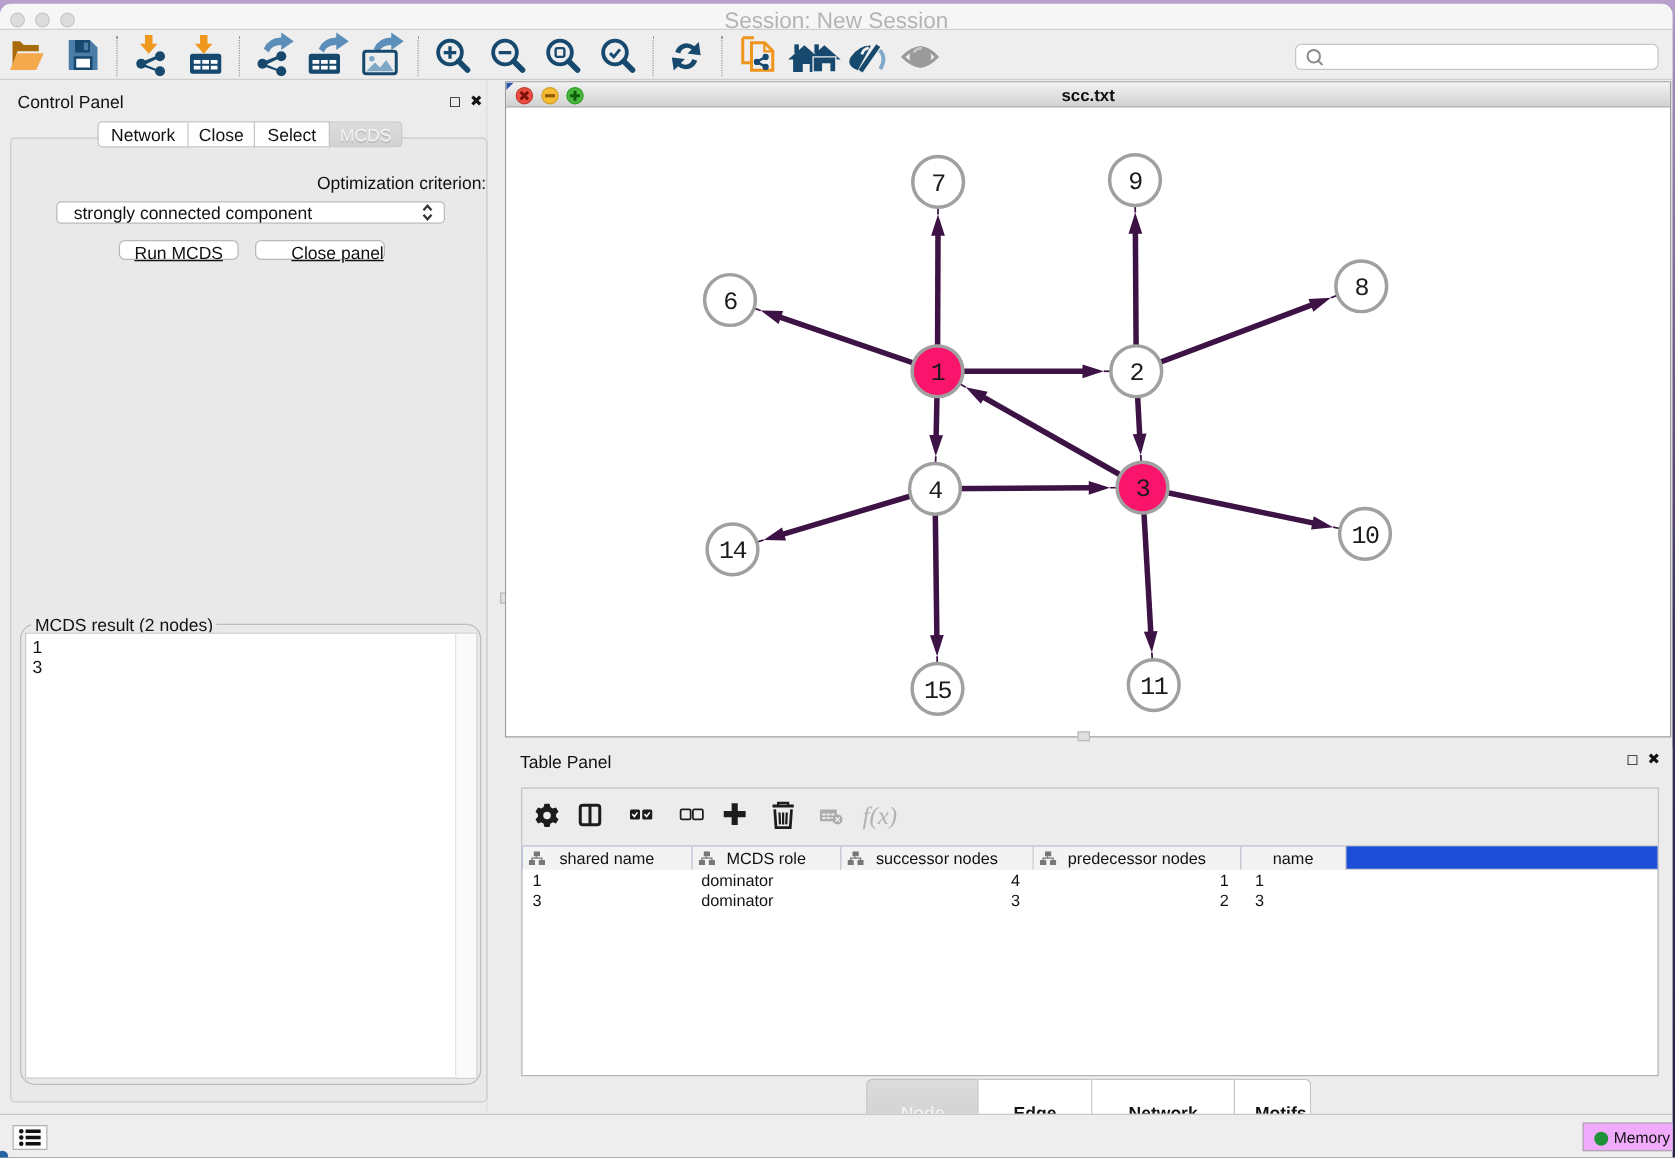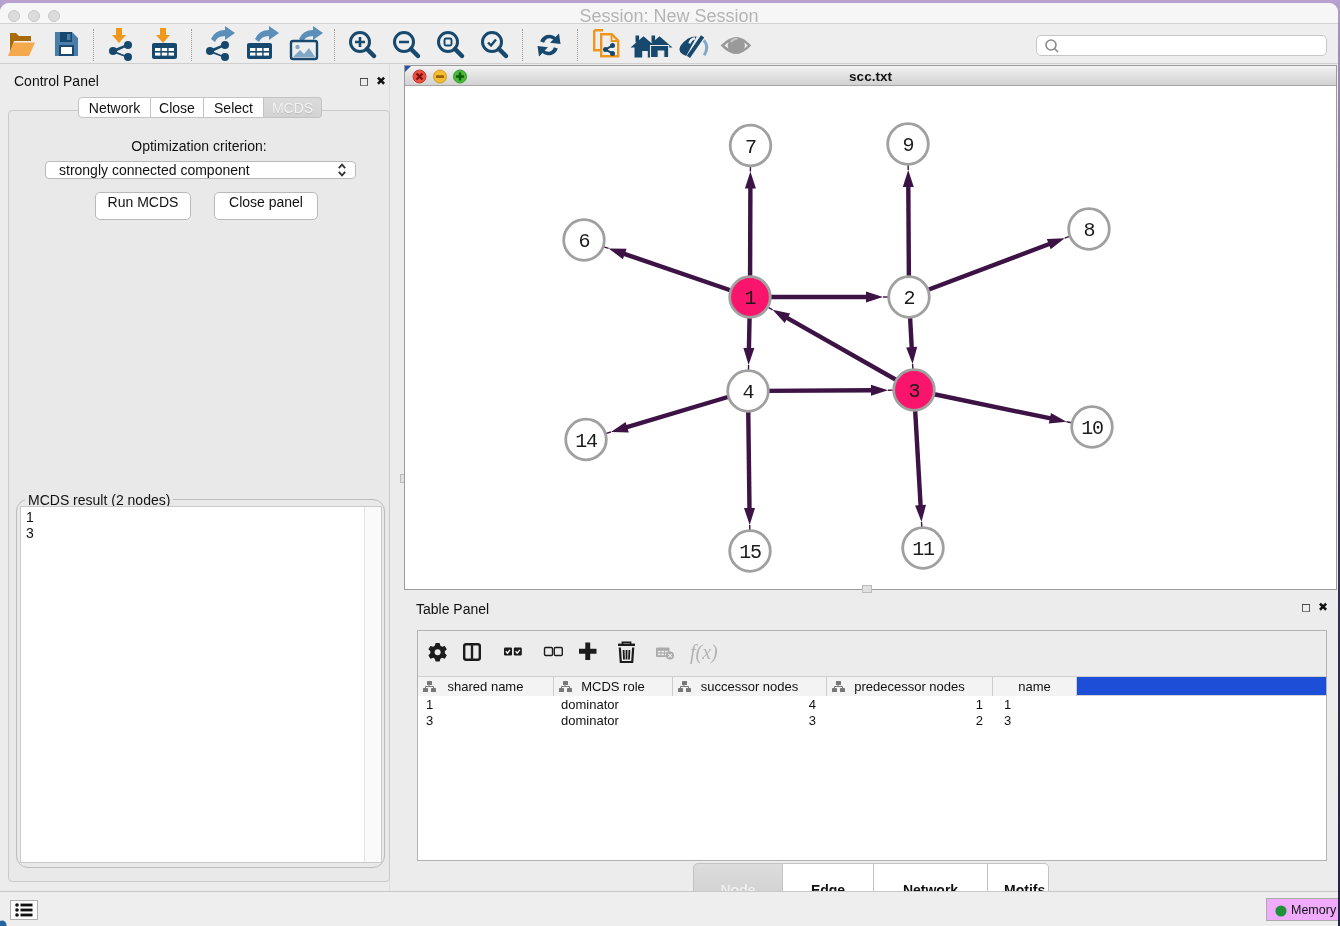--- a/index.html
+++ b/index.html
@@ -14,23 +14,23 @@
 #search { position:absolute; left:1036px; top:11px; width:291px; height:21px; background:#fff; border:1px solid #c6c6c6; border-radius:5px; }
 
 #cpanel { position:absolute; left:0; top:61px; width:390px; height:827px; background:#ececec; border-right:1px solid #dddddd; }
 #cphead { position:absolute; left:14px; top:9px; font-size:14px; color:#111; }
 .winbtn { position:absolute; top:10px; font-size:12px; color:#111; }
 #tabs { position:absolute; left:78px; top:33px; height:35px; z-index:5; }
 .tab { float:left; height:21px; line-height:20px; box-sizing:border-box; text-align:center; background:#fff; border:1px solid #c3c3c3; border-left:none; font-size:14px; color:#111; }
 .tab.first { border-left:1px solid #c3c3c3; border-radius:4px 0 0 4px; }
 .tab.sel { background:linear-gradient(#dcdcdc,#d2d2d2); color:#f3f3f3; text-shadow:0 1px 0 #bbb; border-radius:0 4px 4px 0; }
 #cpcontent { position:absolute; left:8px; top:46px; width:382px; height:772px; background:#e9e9e9; border:1px solid #cacaca; border-radius:4px; }
-#optlabel { position:absolute; top:27px; left:0; width:100%; text-align:center; font-size:14px; color:#111; }
+#optlabel { position:absolute; top:27px; left:0; width:100%; text-align:right; font-size:14px; color:#111; }
 #combo { position:absolute; left:36px; top:50px; width:311px; height:18px; background:#fff; border:1px solid #b9b9b9; border-radius:4px; font-size:14px; color:#111; line-height:16px; padding-left:13px; }
-.btn { position:absolute; top:81px; height:28px; background:#fff; border:1px solid #b9b9b9; border-radius:5px; font-size:14px; color:#111; text-align:center; line-height:18px; }
+.btn { position:absolute; top:81px; height:16px; background:#fff; border:1px solid #b9b9b9; border-radius:5px; font-size:14px; color:#111; text-align:center; line-height:18px;text-decoration:underline; }
 #fieldset { position:absolute; left:7px; top:388px; width:369px; height:369px; border:1px solid #bdbdbd; border-radius:12px; }
 #legend { position:absolute; left:8px; top:-8px; background:#e9e9e9; padding:0 3px; font-size:14px; color:#111; }
 #resultbox { position:absolute; left:3px; top:6px; width:362px; height:357px; background:#fff; border:1px solid #c9c9c9; }
 #resultbox .sb { position:absolute; right:0; top:0; width:17px; height:100%; background:#fafafa; border-left:1px solid #e3e3e3; }
 
 #grip1 { position:absolute; left:400px; top:471px; width:7px; height:9px; background:#e0e0e0; border:1px solid #bbb; }
 
 #netwin { position:absolute; left:404px; top:62px; width:933px; height:525px; border:1px solid #9b9b9b; background:#fff; }
 #nettitle { position:absolute; left:0; top:0; width:100%; height:20px; background:linear-gradient(#f2f2f2,#d2d2d2); border-bottom:1px solid #a5a5a5; }
 #netname { position:absolute; top:3px; width:100%; text-align:center; font-size:13.5px; font-weight:bold; color:#111; }
@@ -220,21 +220,21 @@
         <div class="tab sel" style="width:58px;">MCDS</div>
     </div>
     <div id="cpcontent">
       <div id="optlabel">Optimization criterion:</div>
       <div id="combo">strongly connected component
         <svg width="10" height="14" viewBox="0 0 10 14" style="position:absolute; right:8px; top:1px;">
           <path d="M1.8 5.2 L5 1.6 L8.2 5.2 M1.8 8.8 L5 12.4 L8.2 8.8" fill="none" stroke="#333" stroke-width="1.8"></path>
         </svg>
       </div>
       <div class="btn" style="left:86px; width:96px;">Run MCDS</div>
-      <div class="btn" style="left:205px; width:104px;">Close panel</div>
+      <div class="btn" style="left:195px; width:104px;text-align:right;">Close panel</div>
       <div id="fieldset">
         <div id="legend">MCDS result (2 nodes)</div>
         <div id="resultbox">
           <div style="position:absolute; left:5px; top:2px; font-size:14px; color:#111;">1<br>3</div>
           <div class="sb"></div>
         </div>
       </div>
     </div>
   </div>
   <div id="grip1"></div>

